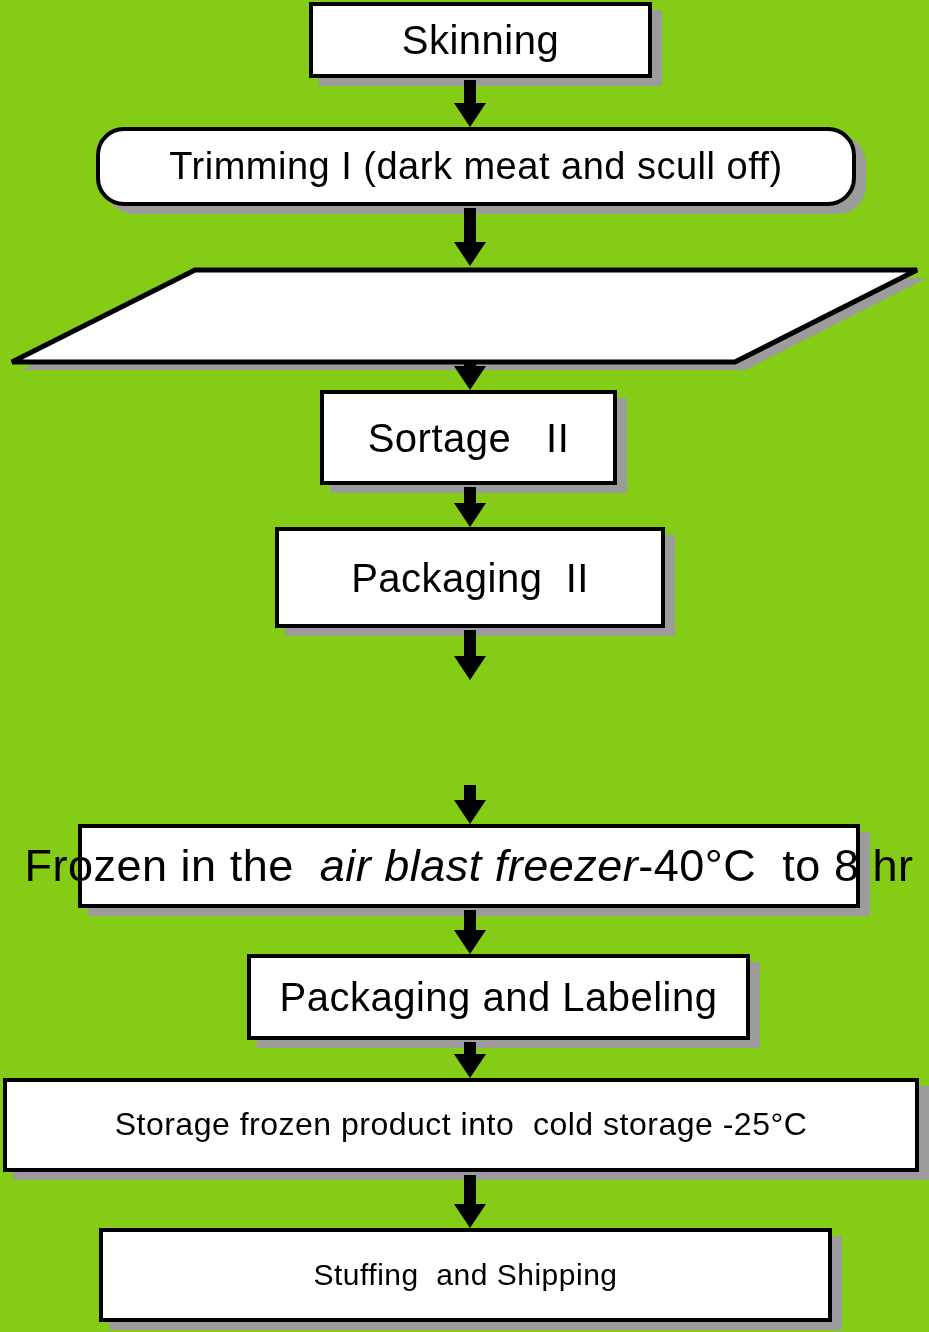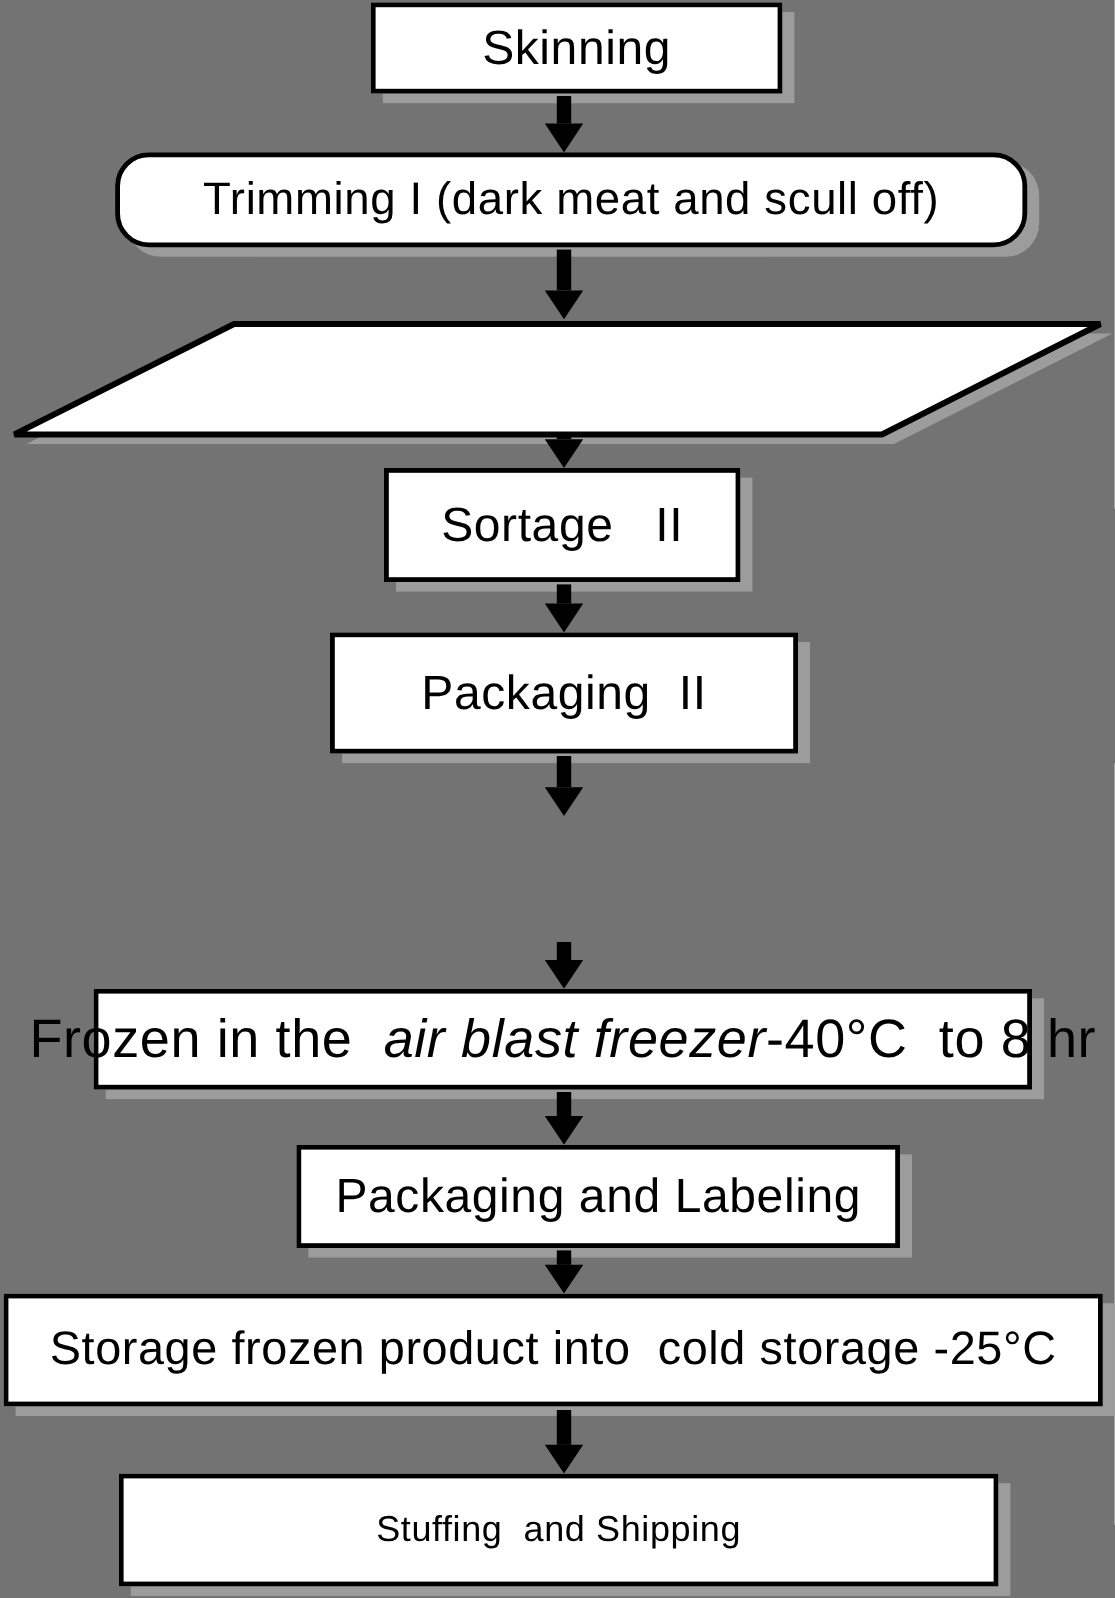--- a/index.html
+++ b/index.html
@@ -1,19 +1,19 @@
 <!DOCTYPE html>
 <html><head>
 <meta charset="utf-8">
 <style>
   html,body{margin:0;padding:0;background:#ffffff;}
   .canvas{
     position:relative;
     width:929px;height:1332px;
-    background:#737373;
+    background:#84cc16;
     font-family:"Liberation Sans", sans-serif;
     color:#000;
     overflow:hidden;
   }
   .box{
     position:absolute;
     background:#ffffff;
     border:4px solid #000000;
     box-shadow:10px 8px 0 0 #9c9c9c;
     display:flex;
@@ -22,21 +22,21 @@
     box-sizing:border-box;
     text-align:center;
   }
   .lbl{
     white-space:pre;
     line-height:1.05;
     letter-spacing:0.5px;
   }
   .fs40{font-size:40px;}
   .fs38{font-size:38px;}
-  .fs35{font-size:39px;}
+  .fs35{font-size:32px;}
   .fs33{font-size:45px;}
   .fs46{font-size:30px;}
   .italic{font-style:italic;}
   .para-wrap{
     position:absolute;
     left:0;top:266px;width:929px;height:112px;
   }
   .para-wrap svg{position:absolute;left:0;top:0;}
   .para-label{
     position:absolute;

